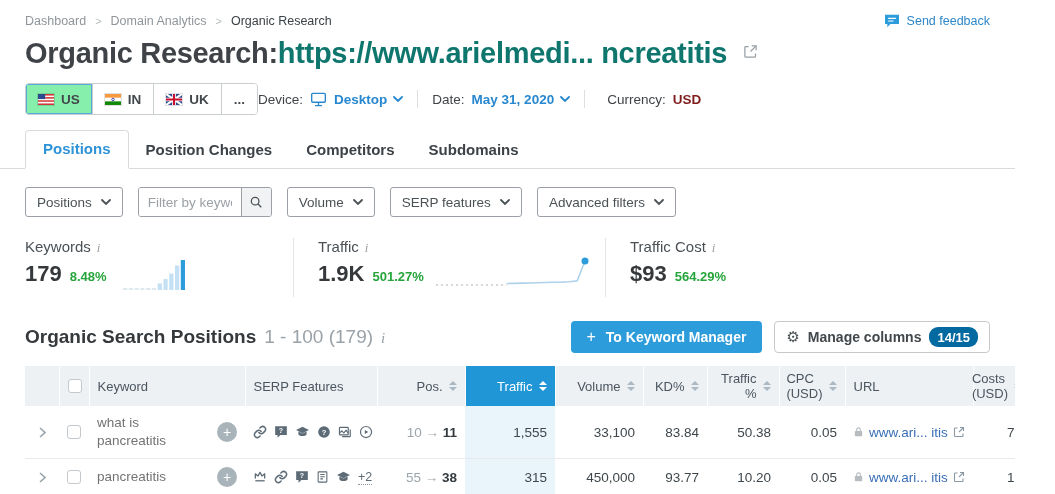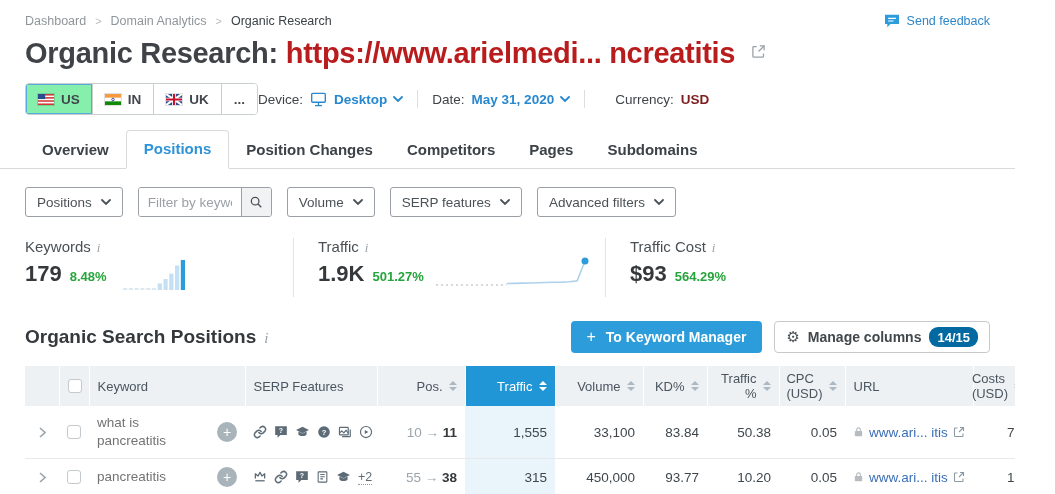--- a/index.html
+++ b/index.html
@@ -9,21 +9,21 @@
   
   .topbar{display:flex;justify-content:space-between;align-items:center;padding:14px 25px 0 25px;font-size:12.5px}
   .breadcrumb{display:flex;align-items:center;gap:9px}
   .breadcrumb a{color:#8f969b;text-decoration:none;cursor:pointer}
   .breadcrumb .crumb-current{color:#3b4247}
   .breadcrumb .sep{color:#b8bdc0;font-size:11px}
   .feedback{display:flex;align-items:center;gap:7px;color:#2d86c9;text-decoration:none;cursor:pointer}
 
   
   .title{padding:9px 25px 0 25px;font-size:29px;font-weight:700;color:#3f4347;letter-spacing:-.3px;display:flex;align-items:center}
-  .title .domain{color:#b91c1c;margin-left:8px;white-space:nowrap}
+  .title .domain{color:#0f766e;white-space:nowrap}
   .title .ext{color:#98a0a5;margin-left:16px;position:relative;top:-4px}
 
   
   .toolbar{display:flex;align-items:center;padding:13px 25px 0 25px;font-size:13.5px;color:#3f4448}
   .countries{display:flex;border:1px solid #c9ced1;border-radius:4px;overflow:hidden}
   .country{display:flex;align-items:center;gap:7px;height:30px;padding:0 12px;background:#fff;border-left:1px solid #c9ced1;cursor:pointer;font-weight:600;color:#41474b}
   .country:first-child{border-left:none}
   .country.active{background:#86efac;box-shadow:inset 0 0 0 1px #57a8db}
   .country .flag{display:inline-flex;box-shadow:0 0 0 1px rgba(0,0,0,.12)}
   .tb-group{display:flex;align-items:center;gap:7px;}
@@ -213,32 +213,30 @@
         <span style="display:inline-flex;color:#2787cf">
           <svg width="10" height="6" viewBox="0 0 10 6" fill="none" stroke="currentColor" stroke-width="1.8" stroke-linecap="round">
               <path d="M1 1l4 4 4-4"></path>
             </svg>
         </span>
       </span>
     </div>
 
     <span class="divider"></span>
 
-    <div class="tb-group" style="margin-left:16px">
+    <div class="tb-group" style="margin-left:8px">
       <span class="tb-label">Currency:</span>
       <span class="tb-plain">USD</span>
     </div>
   </div>
 
   <div class="tabs">
-    <div class="tab">Overview</div>
     <div class="tab active">Positions</div>
     <div class="tab">Position Changes</div>
     <div class="tab">Competitors</div>
-    <div class="tab">Pages</div>
     <div class="tab">Subdomains</div>
   </div>
 
   <div class="filters">
     <button class="fbtn">
       <span>Positions</span>
       <span style="display:inline-flex">
         <svg width="10" height="6" viewBox="0 0 10 6" fill="none" stroke="currentColor" stroke-width="1.8" stroke-linecap="round">
             <path d="M1 1l4 4 4-4"></path>
           </svg>
@@ -334,20 +332,21 @@
           <span class="stat-value">$93</span>
           <span class="stat-change">564.29%</span>
         </div>
       </div>
     </div>
   </div>
 
   <div class="section-header">
     <div class="sec-left">
       <span class="sec-title">Organic Search Positions</span>
+      <span class="sec-range">1 - 100 (179)</span>
       <span class="info-i" style="font-size:15px">i</span>
     </div>
     <div class="sec-buttons">
       <button class="btn-primary">
         <span class="plus">+</span>
         <span>To Keyword Manager</span>
       </button>
       <button class="btn-outline">
         <span class="gear">⚙</span>
         <span>Manage columns</span>

